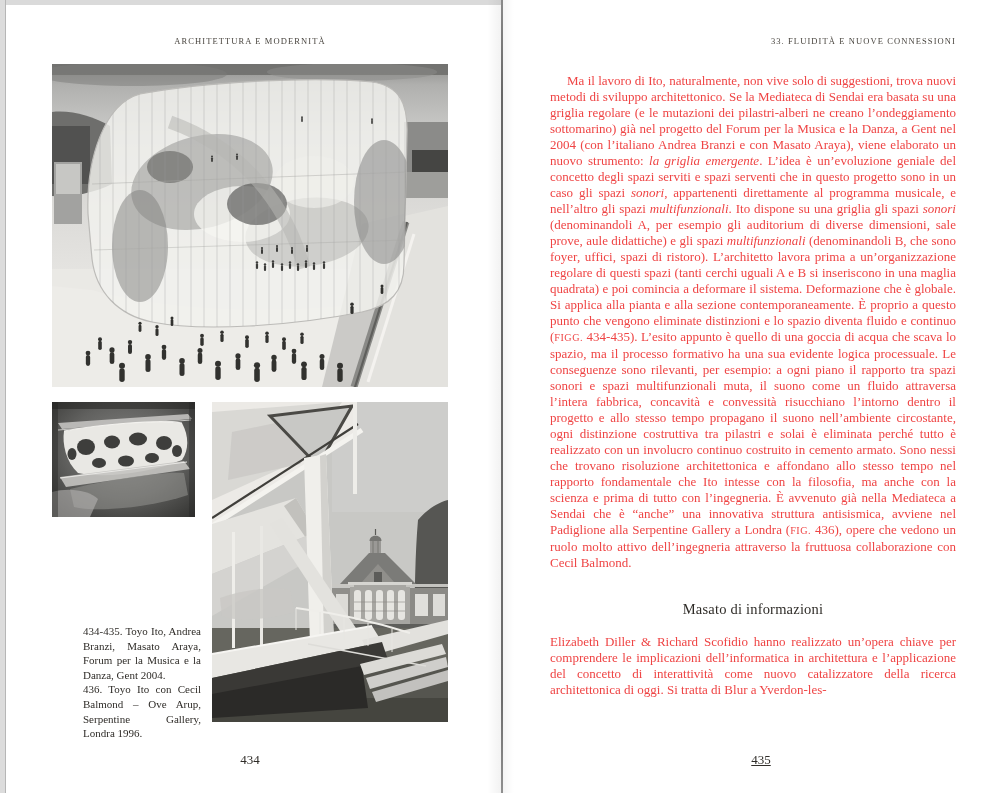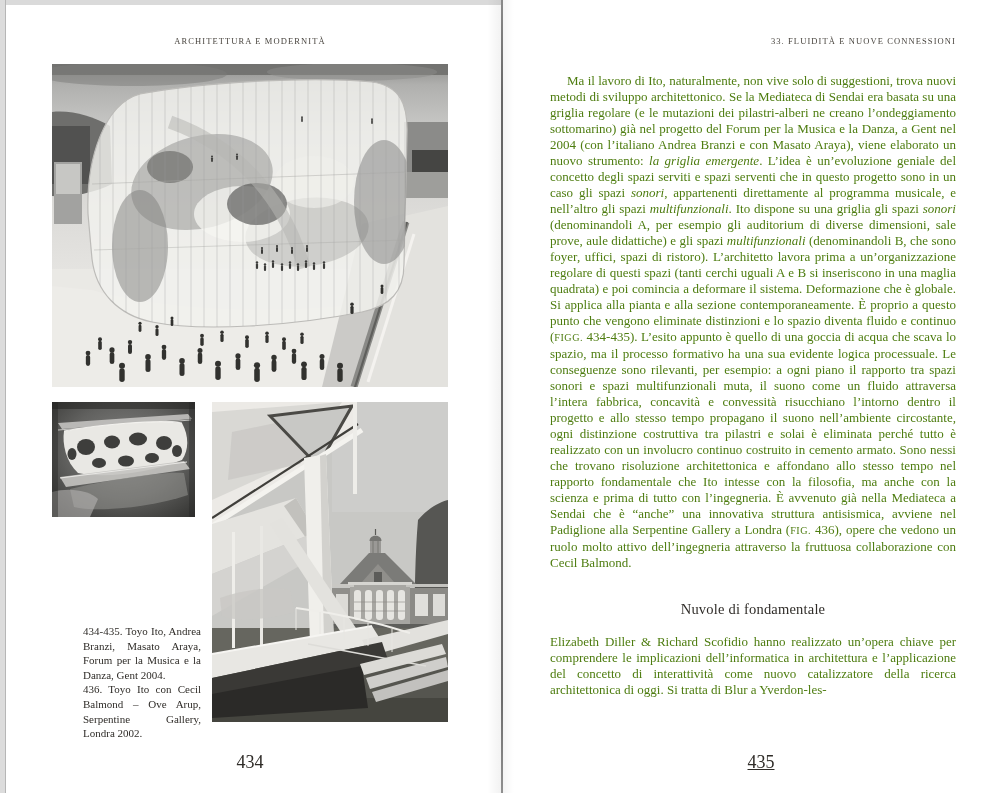--- a/index.html
+++ b/index.html
@@ -35,29 +35,29 @@
   figure.fig { position:absolute; overflow:hidden; background:#d8d8d6; }
   figure.fig svg { display:block; width:100%; height:100%; }
   .fig-main  { left:46px; top:64px;  width:396px; height:323px; }
   .fig-model { left:46px; top:402px; width:143px; height:115px; }
   .fig-pav   { left:206px; top:402px; width:236px; height:320px; }
 
   .caption { position:absolute; left:46px; top:624px; width:149px; }
   .caption p { font-size:11px; line-height:14.6px; text-align:justify; color:#2f2c28;margin-left:31px; }
 
   .body-col { position:absolute; left:48px; top:73px; width:406px; }
-  .body-p { font-size:13px; line-height:16px; text-align:justify; color:#4d7c0f; }
+  .body-p { font-size:13px; line-height:16px; text-align:justify; color:#ef4444; }
   .body-p.indent { text-indent:17px; }
   .i  { font-style:italic; }
   .sc { font-size:0.78em; letter-spacing:0.5px; }
   .section-heading {
     font-size:14.5px; font-weight:400; text-align:center;
     margin:30px 0 16px 0; color:#2f2c28; letter-spacing:0.2px;
   }
-  .folio { position:absolute; top:752px; text-align:center; font-size:18px; color:#2f2c28; }
+  .folio { position:absolute; top:752px; text-align:center; font-size:13px; color:#2f2c28; }
   .folio-left  { left:46px; width:396px; }
   .folio-right { left:56px; width:406px;text-decoration:underline; }
 </style>
 </head>
 <body>
 
 <div>
   <div class="scan-edge-top"></div>
   <div class="scan-edge-left"></div>
   <div class="edge-line"></div>
@@ -281,30 +281,30 @@
         <polygon points="160,290 236,268 236,279 164,300" fill="#c2c1be"></polygon>
 
         <path d="M84,206 C130,212 170,222 198,231" stroke="#efeeea" stroke-width="2" fill="none"></path>
         <path d="M84,206 L84,228 M108,210 L108,232 M132,215 L132,238 M156,221 L156,244 M180,227 L180,250" stroke="#e7e6e2" stroke-width="1" fill="none"></path>
         <path d="M96,242 C140,250 180,258 214,264" stroke="#dddcd8" stroke-width="1.5" fill="none"></path>
       </svg>
     </figure>
 
     <div class="caption">
       <p>434-435. Toyo Ito, Andrea Branzi, Masato Araya, Forum per la Musica e la Danza, Gent 2004.</p>
-      <p>436. Toyo Ito con Cecil Balmond – Ove Arup, Serpentine Gallery, Londra 2002.</p>
+      <p>436. Toyo Ito con Cecil Balmond – Ove Arup, Serpentine Gallery, Londra 1996.</p>
     </div>
 
     <div class="folio folio-left">434</div>
   </section>
 
   <section class="page right">
     <div class="running-header right-h">33. FLUIDITÀ E NUOVE CONNESSIONI</div>
 
     <div class="body-col">
       <p class="body-p indent"><span>Ma il lavoro di Ito, naturalmente, non vive solo di suggestioni, trova nuovi metodi di sviluppo architettonico. Se la Mediateca di Sendai era basata su una griglia regolare (e le mutazioni dei pilastri-alberi ne creano l’ondeggiamento sottomarino) già nel progetto del Forum per la Musica e la Danza, a Gent nel 2004 (con l’italiano Andrea Branzi e con Masato Araya), viene elaborato un nuovo strumento: </span><span class="i">la griglia emergente</span><span>. L’idea è un’evoluzione geniale del concetto degli spazi serviti e spazi serventi che in questo progetto sono in un caso gli spazi </span><span class="i">sonori</span><span>, appartenenti direttamente al programma musicale, e nell’altro gli spazi </span><span class="i">multifunzionali</span><span>. Ito dispone su una griglia gli spazi </span><span class="i">sonori</span><span> (denominandoli A, per esempio gli auditorium di diverse dimensioni, sale prove, aule didattiche) e gli spazi </span><span class="i">multifunzionali</span><span> (denominandoli B, che sono foyer, uffici, spazi di ristoro). L’architetto lavora prima a un’organizzazione regolare di questi spazi (tanti cerchi uguali A e B si inseriscono in una maglia quadrata) e poi comincia a deformare il sistema. Deformazione che è globale. Si applica alla pianta e alla sezione contemporaneamente. È proprio a questo punto che vengono eliminate distinzioni e lo spazio diventa fluido e continuo (</span><span class="sc">FIGG.</span><span> 434-435). L’esito appunto è quello di una goccia di acqua che scava lo spazio, ma il processo formativo ha una sua evidente logica processuale. Le conseguenze sono rilevanti, per esempio: a ogni piano il rapporto tra spazi sonori e spazi multifunzionali muta, il suono come un fluido attraversa l’intera fabbrica, concavità e convessità risucchiano l’intorno dentro il progetto e allo stesso tempo propagano il suono nell’ambiente circostante, ogni distinzione costruttiva tra pilastri e solai è eliminata perché tutto è realizzato con un involucro continuo costruito in cemento armato. Sono nessi che trovano risoluzione architettonica e affondano allo stesso tempo nel rapporto fondamentale che Ito intesse con la filosofia, ma anche con la scienza e prima di tutto con l’ingegneria. È avvenuto già nella Mediateca a Sendai che è “anche” una innovativa struttura antisismica, avviene nel Padiglione alla Serpentine Gallery a Londra (</span><span class="sc">FIG.</span><span> 436), opere che vedono un ruolo molto attivo dell’ingegneria attraverso la fruttuosa collaborazione con Cecil Balmond.</span></p>
-      <h2 class="section-heading">Nuvole di fondamentale</h2>
+      <h2 class="section-heading">Masato di informazioni</h2>
       <p class="body-p"><span>Elizabeth Diller &amp; Richard Scofidio hanno realizzato un’opera chiave per comprendere le implicazioni dell’informatica in architettura e l’applicazione del concetto di interattività come nuovo catalizzatore della ricerca architettonica di oggi. Si tratta di Blur a Yverdon-les-</span></p>
     </div>
 
     <div class="folio folio-right">435</div>
   </section>
 </div>
 
 </body></html>

